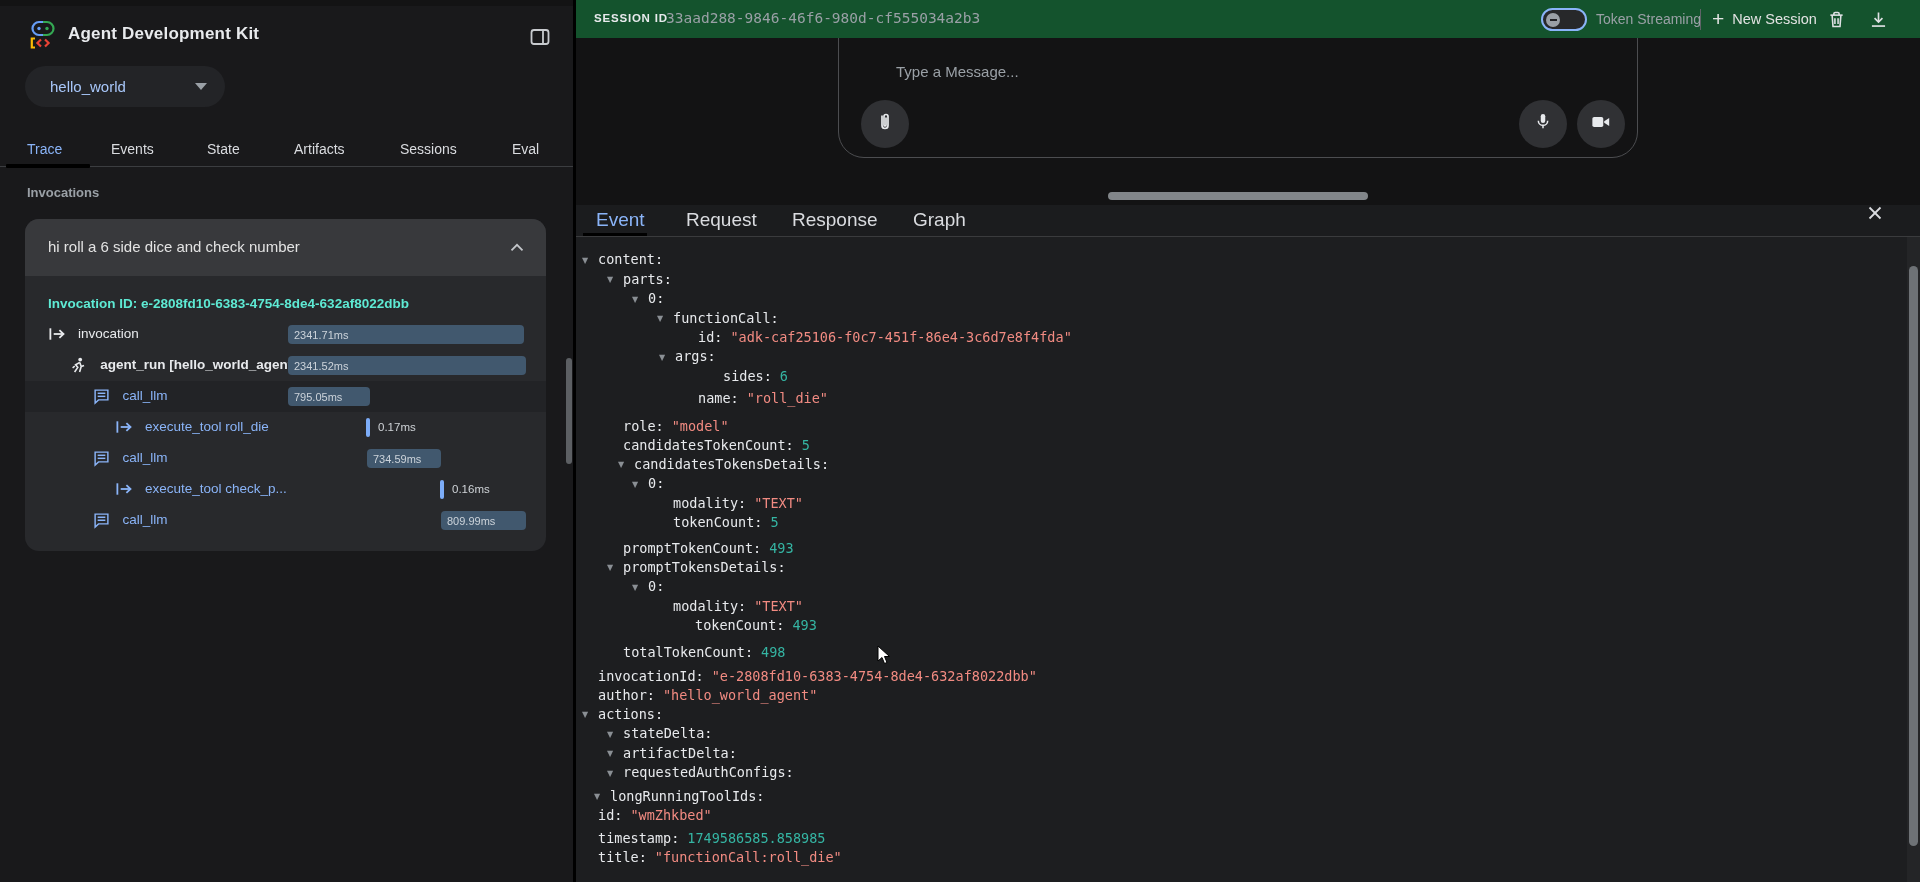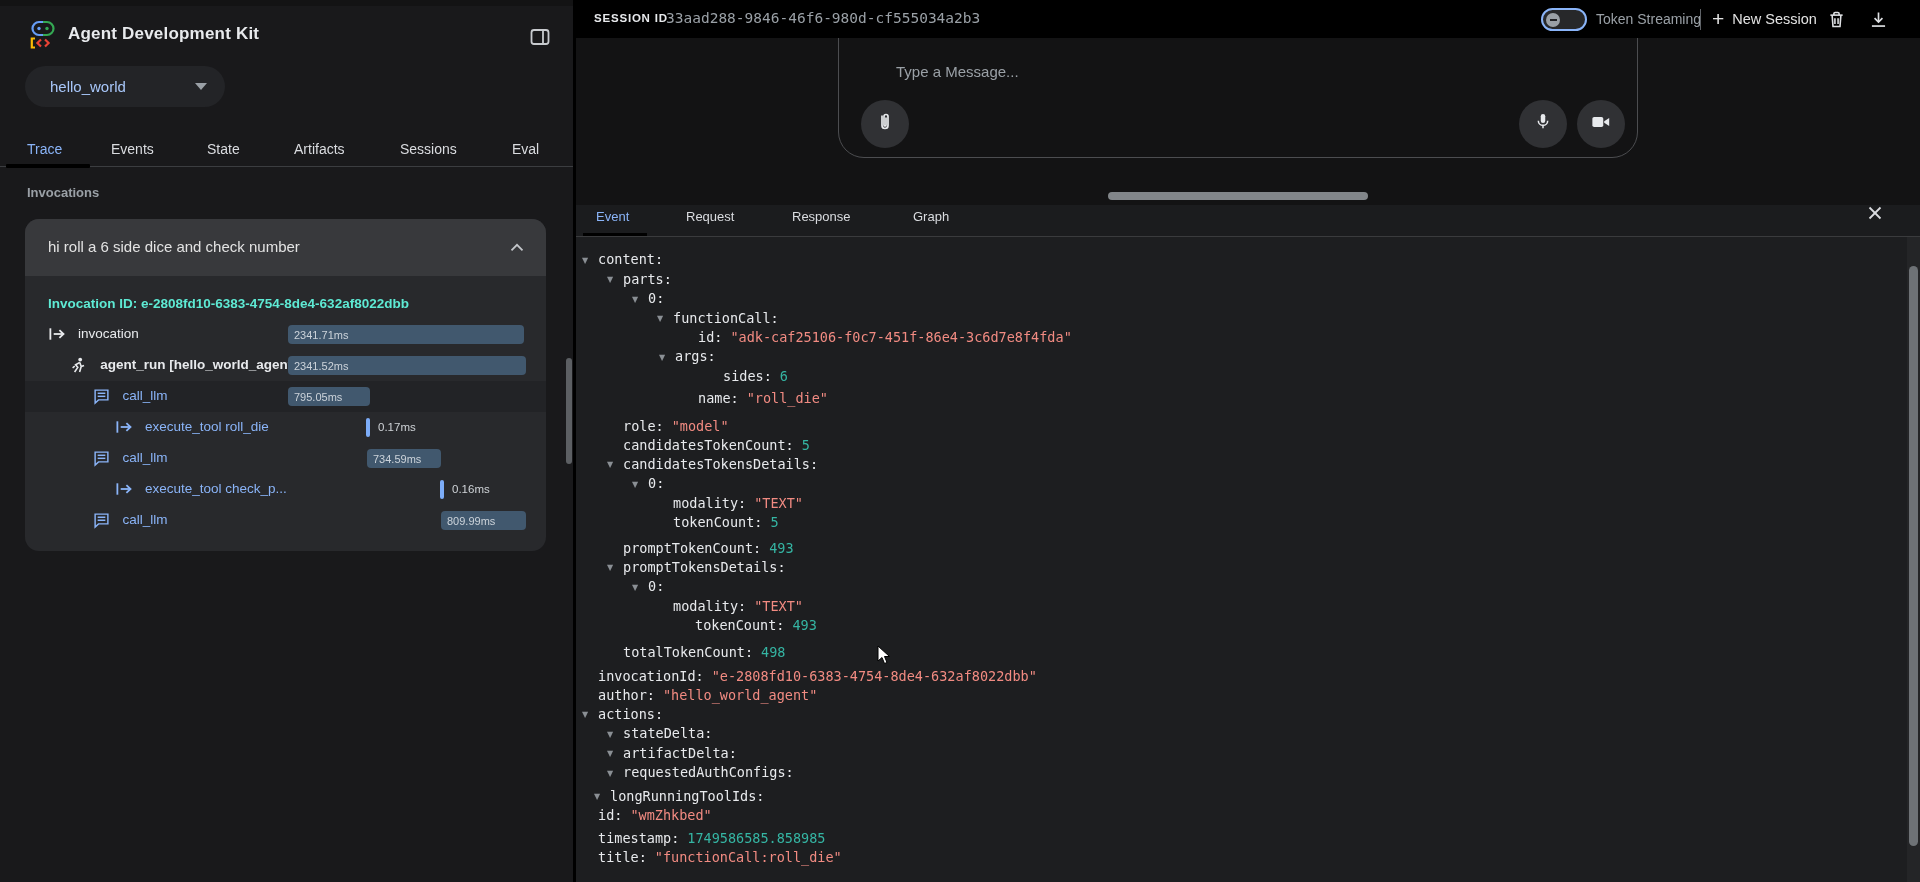--- a/index.html
+++ b/index.html
@@ -41,21 +41,21 @@
   .span-row .bold { font-weight:600; }
   .span-row .blue { color:#8ab4f8; }
   .span-bar { position:absolute; top:6px; height:19px; background:#41586e; border-radius:4px; overflow:hidden; }
   .span-bar .t { font-size:11px; color:#ccd3da; line-height:19px; padding-left:6px; white-space:nowrap; font-weight:400; }
   .span-sliver { position:absolute; top:6px; height:19px; width:4px; border-radius:2px; background:#7cacf8; }
   .span-dur-out { position:absolute; top:9px; font-size:11.5px; color:#cfd3d7; }
 
   #side-scroll-thumb { position:absolute; left:566px; top:352px; width:6px; height:106px; border-radius:3px; background:#5c5f63; }
 
   
-  #topbar { position:absolute; left:576px; top:0; width:1344px; height:38px; background:#000000; z-index:5; }
+  #topbar { position:absolute; left:576px; top:0; width:1344px; height:38px; background:#14532d; z-index:5; }
   #session-label { position:absolute; left:18px; top:12px; font-size:11.5px; font-weight:700; letter-spacing:.8px; color:#e8eaed; }
   #session-value { position:absolute; left:90px; top:10px; font-family:"DejaVu Sans Mono", monospace; font-size:14.5px; color:#9aa0a6; }
   #toggle { position:absolute; left:965px; top:8px; width:46px; height:23px; border:2px solid #8ab4f8; border-radius:13px; background:#27282a; cursor:pointer; }
   #toggle .knob { position:absolute; left:3px; top:2.5px; width:14px; height:14px; border-radius:50%; background:#9aa0a6; }
   #toggle .knob::after { content:""; position:absolute; left:3.5px; top:6px; width:7px; height:2px; background:#202124; }
   #token-label { position:absolute; left:1020px; top:11px; font-size:14px; color:#9aa0a6; }
   #tb-sep { position:absolute; left:1124px; top:9px; width:1px; height:21px; background:#5f6368; }
   #new-session { position:absolute; left:1136px; top:9px; color:#e3e3e3; font-size:14.5px; cursor:pointer; display:flex; align-items:center; gap:8px; }
   #new-session .plus { font-size:21px; font-weight:400; line-height:20px; color:#e3e3e3; }
   .tb-icon { position:absolute; top:9px; width:21px; height:21px; color:#dfe1e4; cursor:pointer; }
@@ -68,21 +68,21 @@
   .chat-circle { position:absolute; width:48px; height:48px; border-radius:50%; background:#303134; color:#e8eaed; cursor:pointer;
     display:flex; align-items:center; justify-content:center; }
   #attach-btn { left:861px; top:100px; }
   #mic-btn { left:1519px; top:100px; }
   #cam-btn { left:1577px; top:100px; }
 
   #hscroll-thumb { position:absolute; left:1108px; top:192px; width:260px; height:8px; border-radius:4px; background:#82868a; }
 
   
   #detail-tabstrip { position:absolute; left:576px; top:205px; width:1344px; height:33px; background:#1b1c1e; }
-  .det-tab { position:absolute; top:4px; font-size:13px; color:#dadce0; cursor:pointer; white-space:nowrap; }
+  .det-tab { position:absolute; top:4px; font-size:19px; color:#dadce0; cursor:pointer; white-space:nowrap; }
   .det-tab.active { color:#8ab4f8; }
   #detail-line { position:absolute; left:576px; top:236px; width:1344px; height:1px; background:#3a3b3d; }
   #detail-ink { position:absolute; left:583px; top:233px; width:64px; height:4px; background:#000; }
   #close-detail { position:absolute; left:1864px; top:202px; width:26px; height:26px; color:#dadce0; cursor:pointer; }
 
   
   #tree-panel { position:absolute; left:576px; top:237px; width:1344px; height:645px; background:#1d1e20; overflow:hidden; }
   #tree { position:absolute; left:0; top:13px; width:1320px; font-family:"DejaVu Sans Mono", monospace; font-size:13.5px; }
   .tree-row { position:relative; line-height:19px; white-space:nowrap; }
   .tree-arrow { display:inline-block; width:16px; font-size:8px; color:#8a8f94; vertical-align:1.5px; font-family:"DejaVu Sans", sans-serif; cursor:pointer; }
@@ -304,21 +304,21 @@
         <div class="tree-row" style="padding-left: 6px;"><span class="tree-arrow">▼</span><span class="tree-key">content:</span></div>
         <div class="tree-row" style="padding-left: 31px;"><span class="tree-arrow">▼</span><span class="tree-key">parts:</span></div>
         <div class="tree-row" style="padding-left: 56px;"><span class="tree-arrow">▼</span><span class="tree-key">0:</span></div>
         <div class="tree-row" style="padding-left: 81px;"><span class="tree-arrow">▼</span><span class="tree-key">functionCall:</span></div>
         <div class="tree-row" style="padding-left: 106px;"><span class="tree-arrow"></span><span class="tree-key">id:</span><span class="tree-val string">"adk-caf25106-f0c7-451f-86e4-3c6d7e8f4fda"</span></div>
         <div class="tree-row" style="padding-left: 83px;"><span class="tree-arrow">▼</span><span class="tree-key">args:</span></div>
         <div class="tree-row" style="padding-left: 131px;"><span class="tree-arrow"></span><span class="tree-key">sides:</span><span class="tree-val number">6</span></div>
         <div class="tree-row" style="margin-top: 3px; padding-left: 106px;"><span class="tree-arrow"></span><span class="tree-key">name:</span><span class="tree-val string">"roll_die"</span></div>
         <div class="tree-row" style="margin-top: 9px; padding-left: 31px;"><span class="tree-arrow"></span><span class="tree-key">role:</span><span class="tree-val string">"model"</span></div>
         <div class="tree-row" style="padding-left: 31px;"><span class="tree-arrow"></span><span class="tree-key">candidatesTokenCount:</span><span class="tree-val number">5</span></div>
-        <div class="tree-row" style="padding-left: 31px;"><span class="tree-arrow">▼</span><span class="tree-key">candidatesTokensDetails:</span></div>
+        <div class="tree-row" style="padding-left: 42px;"><span class="tree-arrow">▼</span><span class="tree-key">candidatesTokensDetails:</span></div>
         <div class="tree-row" style="padding-left: 56px;"><span class="tree-arrow">▼</span><span class="tree-key">0:</span></div>
         <div class="tree-row" style="padding-left: 81px;"><span class="tree-arrow"></span><span class="tree-key">modality:</span><span class="tree-val string">"TEXT"</span></div>
         <div class="tree-row" style="padding-left: 81px;"><span class="tree-arrow"></span><span class="tree-key">tokenCount:</span><span class="tree-val number">5</span></div>
         <div class="tree-row" style="margin-top: 7px; padding-left: 31px;"><span class="tree-arrow"></span><span class="tree-key">promptTokenCount:</span><span class="tree-val number">493</span></div>
         <div class="tree-row" style="padding-left: 31px;"><span class="tree-arrow">▼</span><span class="tree-key">promptTokensDetails:</span></div>
         <div class="tree-row" style="padding-left: 56px;"><span class="tree-arrow">▼</span><span class="tree-key">0:</span></div>
         <div class="tree-row" style="padding-left: 81px;"><span class="tree-arrow"></span><span class="tree-key">modality:</span><span class="tree-val string">"TEXT"</span></div>
         <div class="tree-row" style="padding-left: 103px;"><span class="tree-arrow"></span><span class="tree-key">tokenCount:</span><span class="tree-val number">493</span></div>
         <div class="tree-row" style="margin-top: 8px; padding-left: 31px;"><span class="tree-arrow"></span><span class="tree-key">totalTokenCount:</span><span class="tree-val number">498</span></div>
         <div class="tree-row" style="margin-top: 5px; padding-left: 6px;"><span class="tree-arrow"></span><span class="tree-key">invocationId:</span><span class="tree-val string">"e-2808fd10-6383-4754-8de4-632af8022dbb"</span></div>

